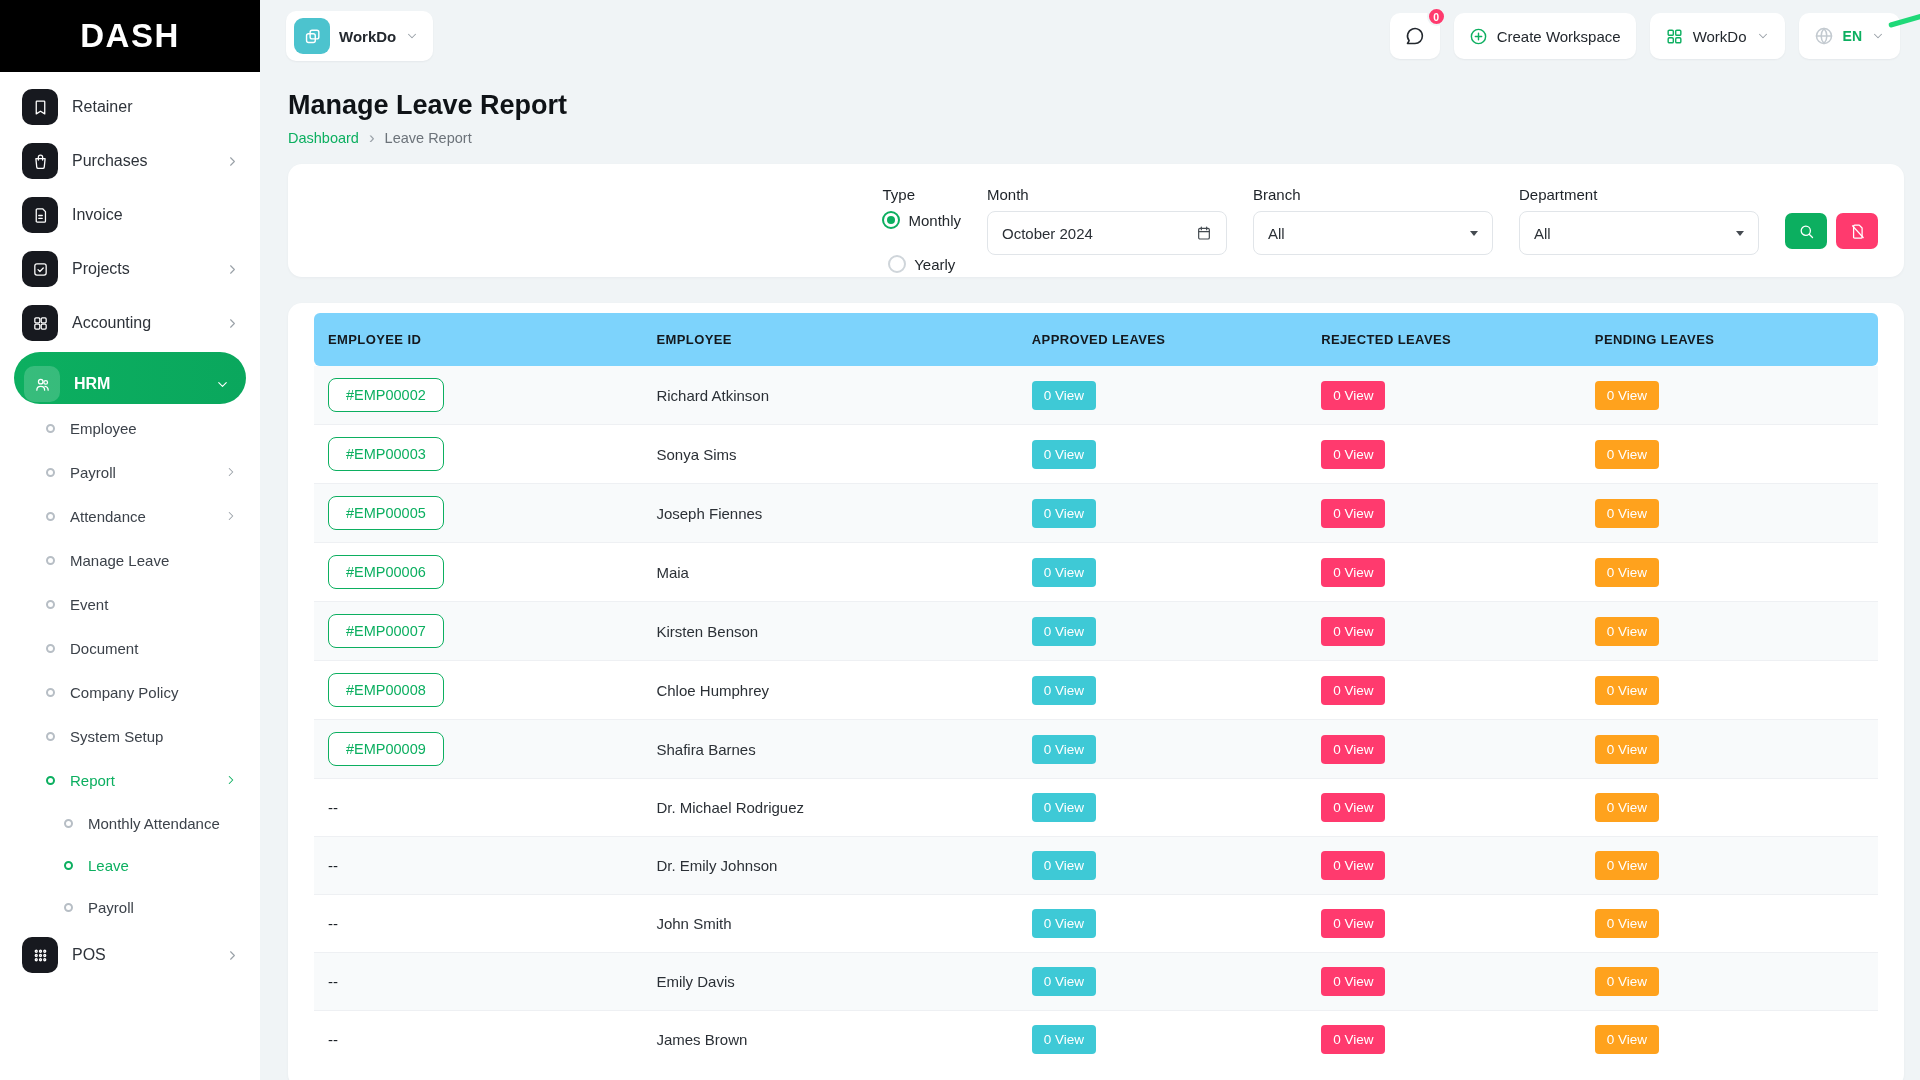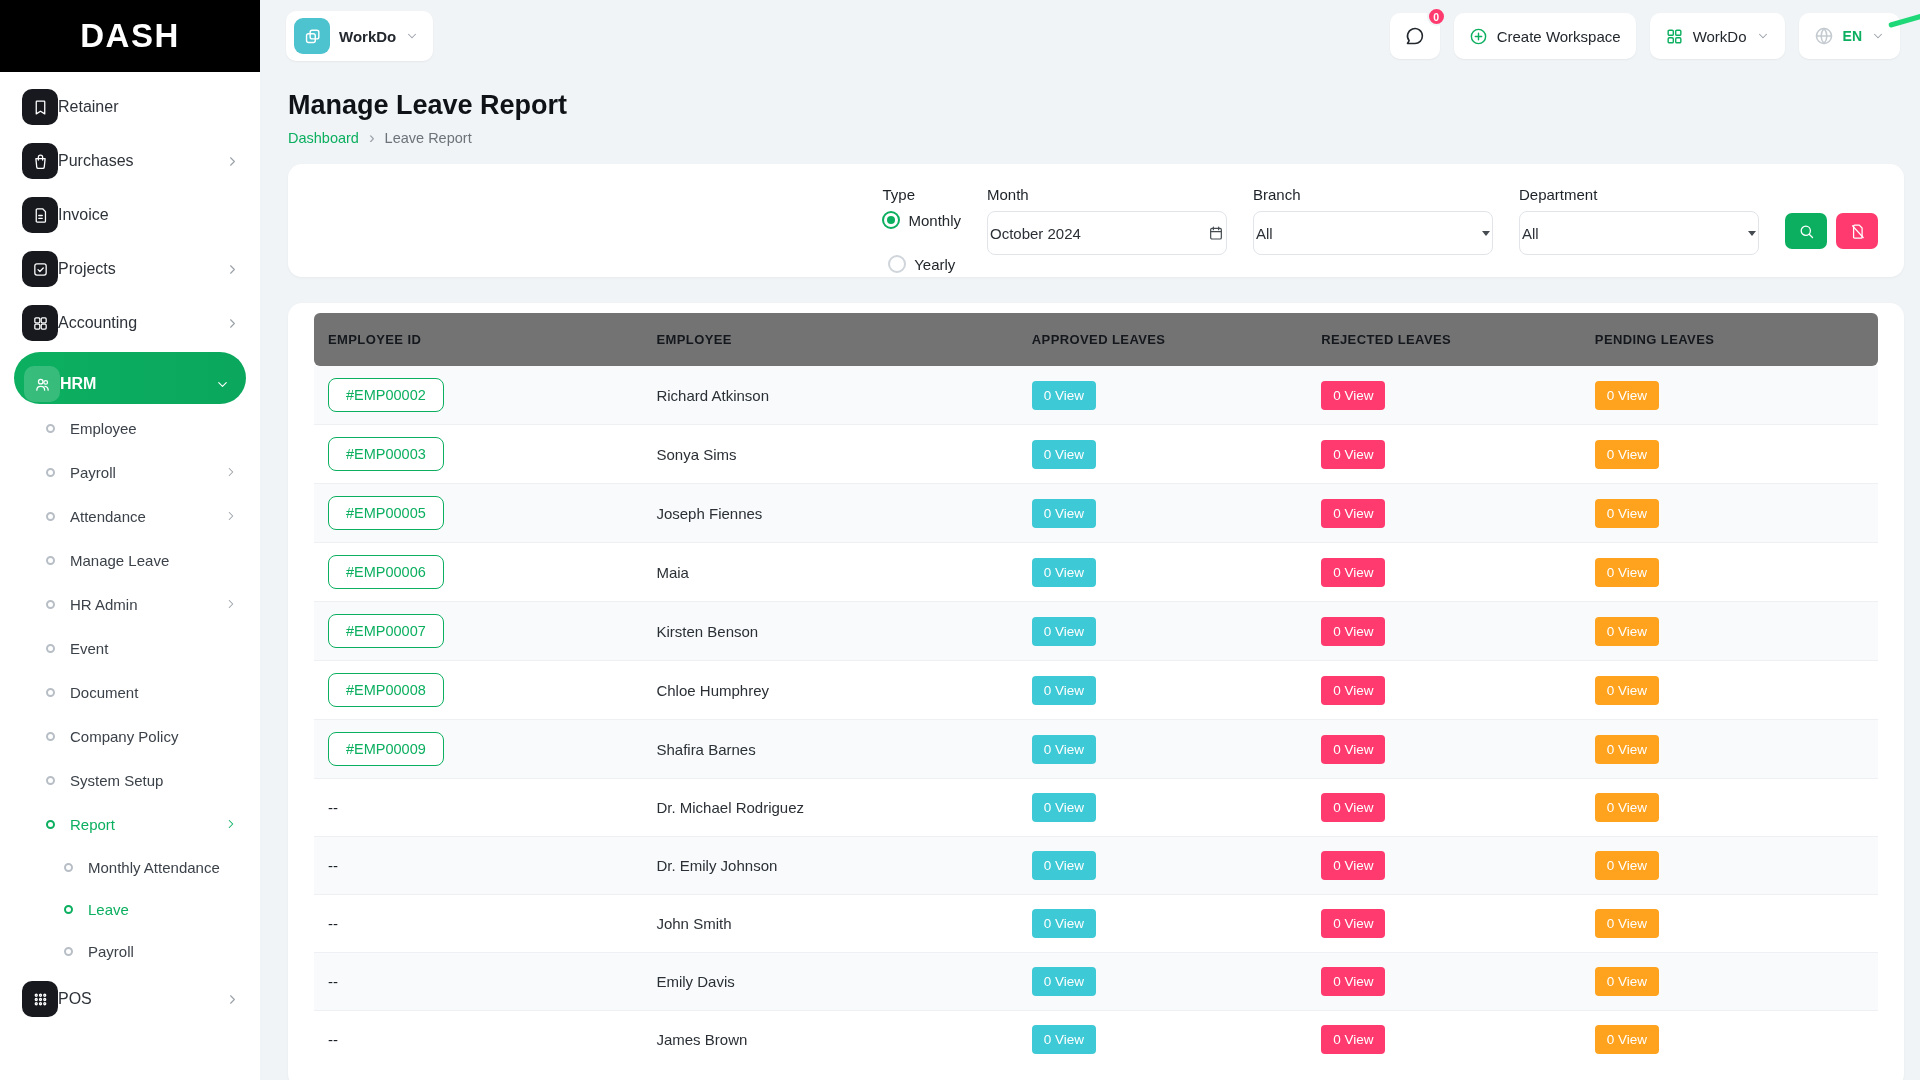--- a/index.html
+++ b/index.html
@@ -53,21 +53,21 @@
 
   
   .layout { display: flex; height: 1008px; }
 
   
   .sidebar {
     width: 260px; flex: 0 0 260px; background: #fff; height: 100%;
     padding-top: 8px; overflow: hidden;
   }
   .nav-item {
-    display: flex; align-items: center; height: 54px; padding: 0 20px 0 22px; 
+    display: flex; align-items: center; height: 54px; padding: 0 20px 0 22px; gap: 14px;
     font-size: 16px; color: #2e333a;
   }
   .nav-icon-box {
     width: 36px; height: 36px; border-radius: 10px; background: #17191f;
     display: flex; align-items: center; justify-content: center; flex: 0 0 36px;
   }
   .nav-icon-box svg { stroke: #fff; }
   .nav-label { flex: 1; }
   .nav-chev { display: flex; }
   .nav-item.active-pill {
@@ -112,36 +112,36 @@
     width: 18px; height: 18px; border-radius: 50%; border: 2px solid #cfd5da;
     background: #fff; position: relative; flex: 0 0 18px;
   }
   .radio.checked { border-color: #0CAF60; }
   .radio.checked::after {
     content: ""; position: absolute; inset: 3px; border-radius: 50%; background: #0CAF60;
   }
   .input-box {
     height: 44px; border: 1px solid #e1e5e9; border-radius: 8px; background: #fff;
     display: flex; align-items: center; justify-content: space-between;
-    padding: 0 2px; font-size: 15px; color: #2b3036; gap: 20px;
+    padding: 0 14px; font-size: 15px; color: #2b3036; gap: 20px;
   }
   .w240 { width: 240px; }
   .caret { border-left: 4.5px solid transparent; border-right: 4.5px solid transparent; border-top: 5.5px solid #454b51; }
   .sq-btn {
     width: 42px; height: 36px; border: none; border-radius: 7px;
     display: flex; align-items: center; justify-content: center;
   }
   .btn-search { background: #0CAF60; }
   .btn-reset { background: #FF3A6E; }
   .btn-pair { display: flex; gap: 9px; align-self: center; margin-top: 21px; }
 
   
   .table-card { margin-top: 26px; padding: 10px 26px 20px; }
   table { width: 100%; border-collapse: collapse; }
-  thead tr { background: #737373; }
+  thead tr { background: #7dd3fc; }
   thead th {
     text-align: left; font-size: 13px; font-weight: 700; letter-spacing: .4px;
     color: #14181d; padding: 19px 14px; text-transform: uppercase;
   }
   thead th:first-child { border-radius: 6px 0 0 6px; }
   thead th:last-child { border-radius: 0 6px 6px 0; }
   tbody td { padding: 12px 14px; font-size: 15px; color: #2b3036; vertical-align: middle; }
   tbody tr:nth-child(odd) { background: #f8fafb; }
   tbody tr + tr td { border-top: 1px solid #eef0f3; }
   col.c1 { width: 21%; } col.c2 { width: 24%; } col.c3 { width: 18.5%; } col.c4 { width: 17.5%; } col.c5 { width: 19%; }
@@ -324,27 +324,20 @@
     <div class="sub-item" data-interactable="true">
       <span class="bullet" data-interactable="false"></span>
       <span class="sub-label" data-interactable="false">Attendance</span>
       <svg class="icon chev-svg" data-interactable="false" width="14" height="14" viewBox="0 0 24 24">
           <path d="M9 6l6 6-6 6"></path>
         </svg>
     </div>
     <div class="sub-item" data-interactable="true">
       <span class="bullet" data-interactable="false"></span>
       <span class="sub-label" data-interactable="false">Manage Leave</span>
-    </div>
-    <div class="sub-item" data-interactable="true">
-      <span class="bullet" data-interactable="false"></span>
-      <span class="sub-label" data-interactable="false">HR Admin</span>
-      <svg class="icon chev-svg" data-interactable="false" width="14" height="14" viewBox="0 0 24 24">
-          <path d="M9 6l6 6-6 6"></path>
-        </svg>
     </div>
     <div class="sub-item" data-interactable="true">
       <span class="bullet" data-interactable="false"></span>
       <span class="sub-label" data-interactable="false">Event</span>
     </div>
     <div class="sub-item" data-interactable="true">
       <span class="bullet" data-interactable="false"></span>
       <span class="sub-label" data-interactable="false">Document</span>
     </div>
     <div class="sub-item" data-interactable="true">

